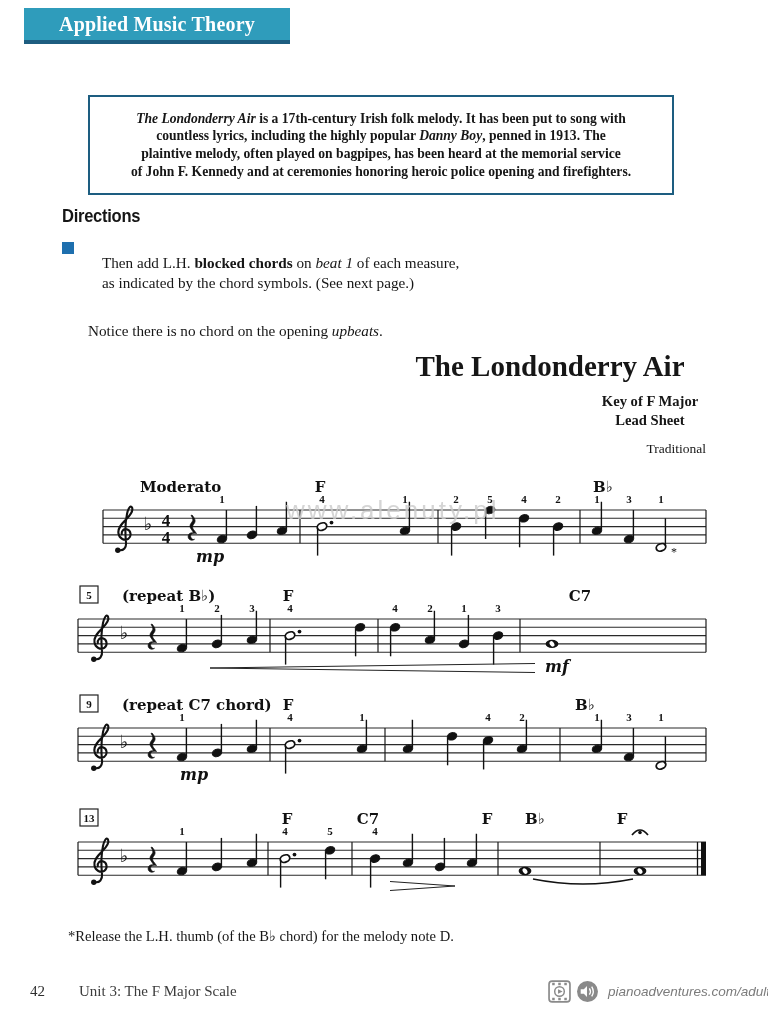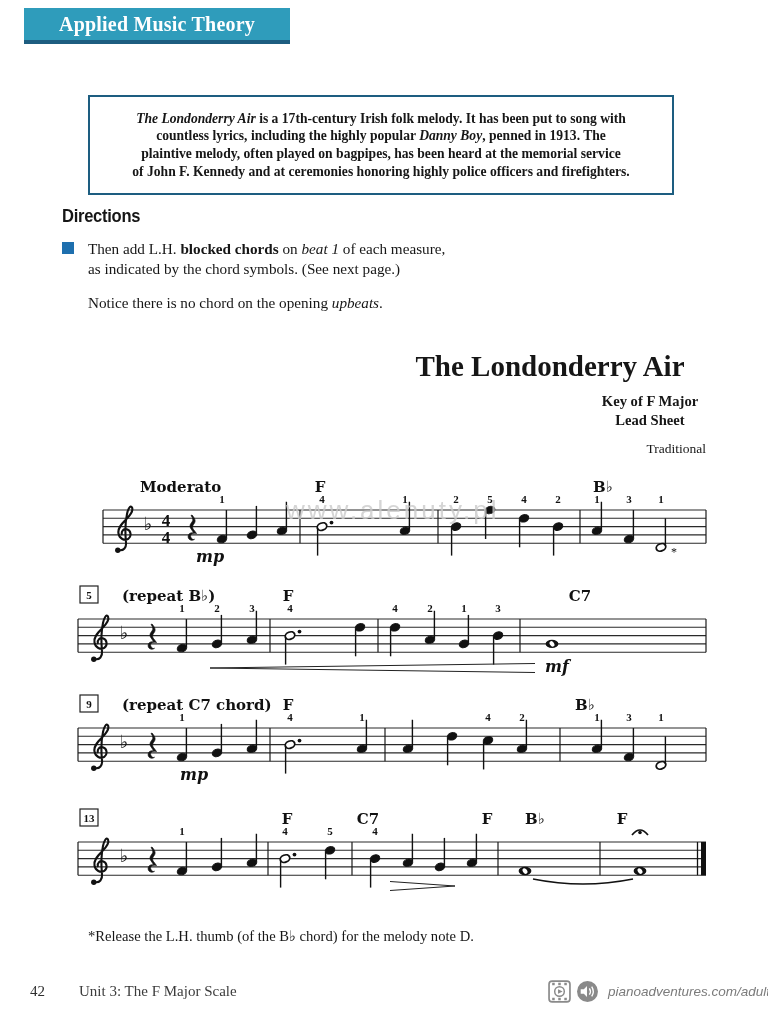--- a/index.html
+++ b/index.html
@@ -37,21 +37,21 @@
   
   .chord{font:bold 15px "DejaVu Serif","DejaVu Sans",serif;fill:#111;}
   .fing{font:bold 11px "Liberation Serif",serif;fill:#111;}
   .dyn{font:italic bold 16px "DejaVu Serif",serif;fill:#111;}
   .tsig{font:bold 17px "Liberation Serif",serif;fill:#111;}
   .flat{font:18px "DejaVu Sans",sans-serif;fill:#111;}
   .ast{font:12px "Liberation Serif",serif;fill:#111;}
   .wm{font:26px "Liberation Sans",sans-serif;fill:var(--wmgray,#cbcbcb);
       letter-spacing:3px;opacity:.8;}
 
-  .footnote{position:absolute;left:68px;top:927px;font-size:14.6px;margin-left:20px;}
+  .footnote{position:absolute;left:68px;top:927px;font-size:14.6px;}
 
   
   .footer-left{position:absolute;left:30px;top:983px;display:flex;align-items:baseline;gap:34px;}
   .pagenum{font-size:15px;color:#2e2e2e;}
   .unit{font-size:15px;color:#3c3c3c;}
   .footer-right{position:absolute;left:548px;top:980px;display:flex;align-items:center;gap:5px;}
   .url{font-family:"Liberation Sans",sans-serif;font-style:italic;font-size:13.5px;
        color:#7b7b7b;margin-left:4px;}
   .i{font-style:italic;}
   .b{font-weight:bold;}
@@ -62,28 +62,28 @@
 <div class="page">
 
   <div class="band">
     <span>Applied Music Theory</span>
   </div>
 
   <div class="infobox">
     <div><span class="i">The Londonderry Air</span><span> is a 17th-century Irish folk melody. It has been put to song with</span></div>
     <div><span>countless lyrics, including the highly popular </span><span class="i">Danny Boy</span><span>, penned in 1913. The</span></div>
     <div><span>plaintive melody, often played on bagpipes, has been heard at the memorial service</span></div>
-    <div><span>of John F. Kennedy and at ceremonies honoring highly police officers and firefighters.</span></div>
+    <div><span>of John F. Kennedy and at ceremonies honoring heroic police opening and firefighters.</span></div>
   </div>
 
   <div class="directions">
     <h2>Directions</h2>
     <div class="brow">
       <span class="sq"></span>
-      <p style="margin:0"><span>Then add L.H. </span><span class="b">blocked chords</span><span> on </span><span class="i">beat 1</span><span> of each measure,</span><br><span>as indicated by the chord symbols. (See next page.)</span></p>
+      <p style="margin:14px"><span>Then add L.H. </span><span class="b">blocked chords</span><span> on </span><span class="i">beat 1</span><span> of each measure,</span><br><span>as indicated by the chord symbols. (See next page.)</span></p>
     </div>
     <p class="notice"><span>Notice there is no chord on the opening </span><span class="i">upbeats</span><span>.</span></p>
   </div>
 
   <div class="ptitle">The Londonderry Air</div>
   <div class="psub">
     <div>Key of F Major</div>
     <div>Lead Sheet</div>
   </div>
   <div class="pcredit">Traditional</div>

